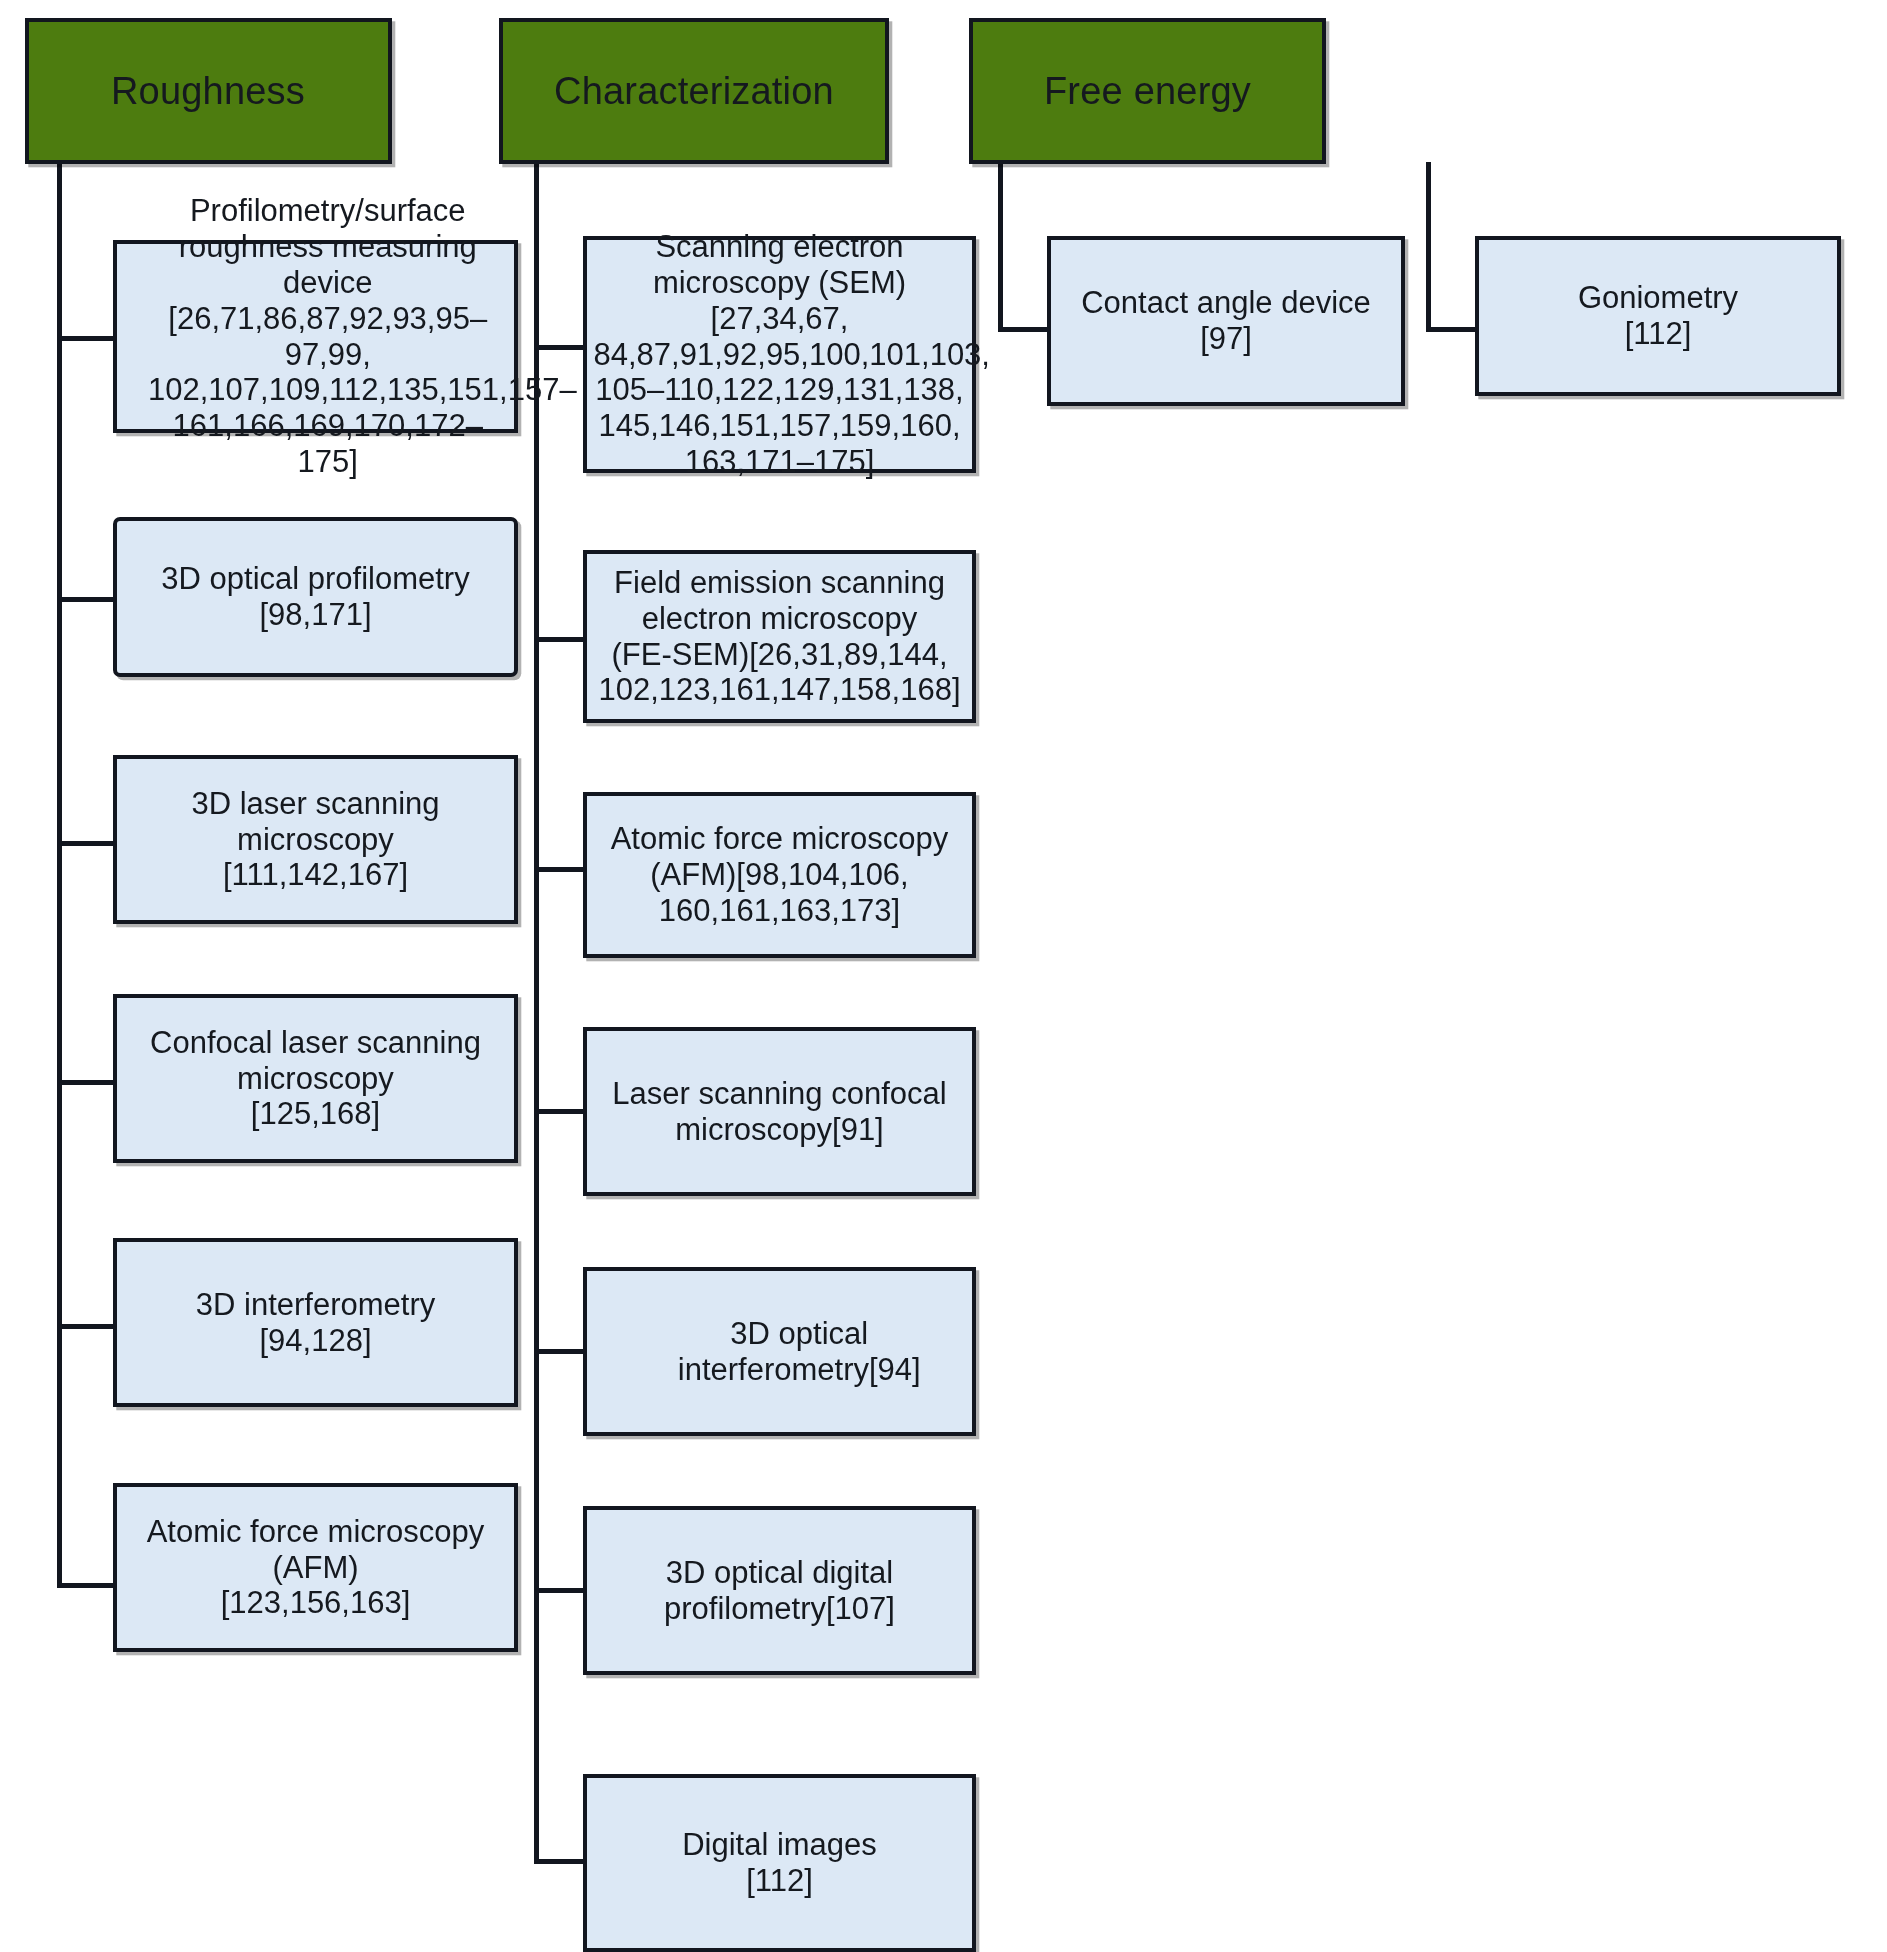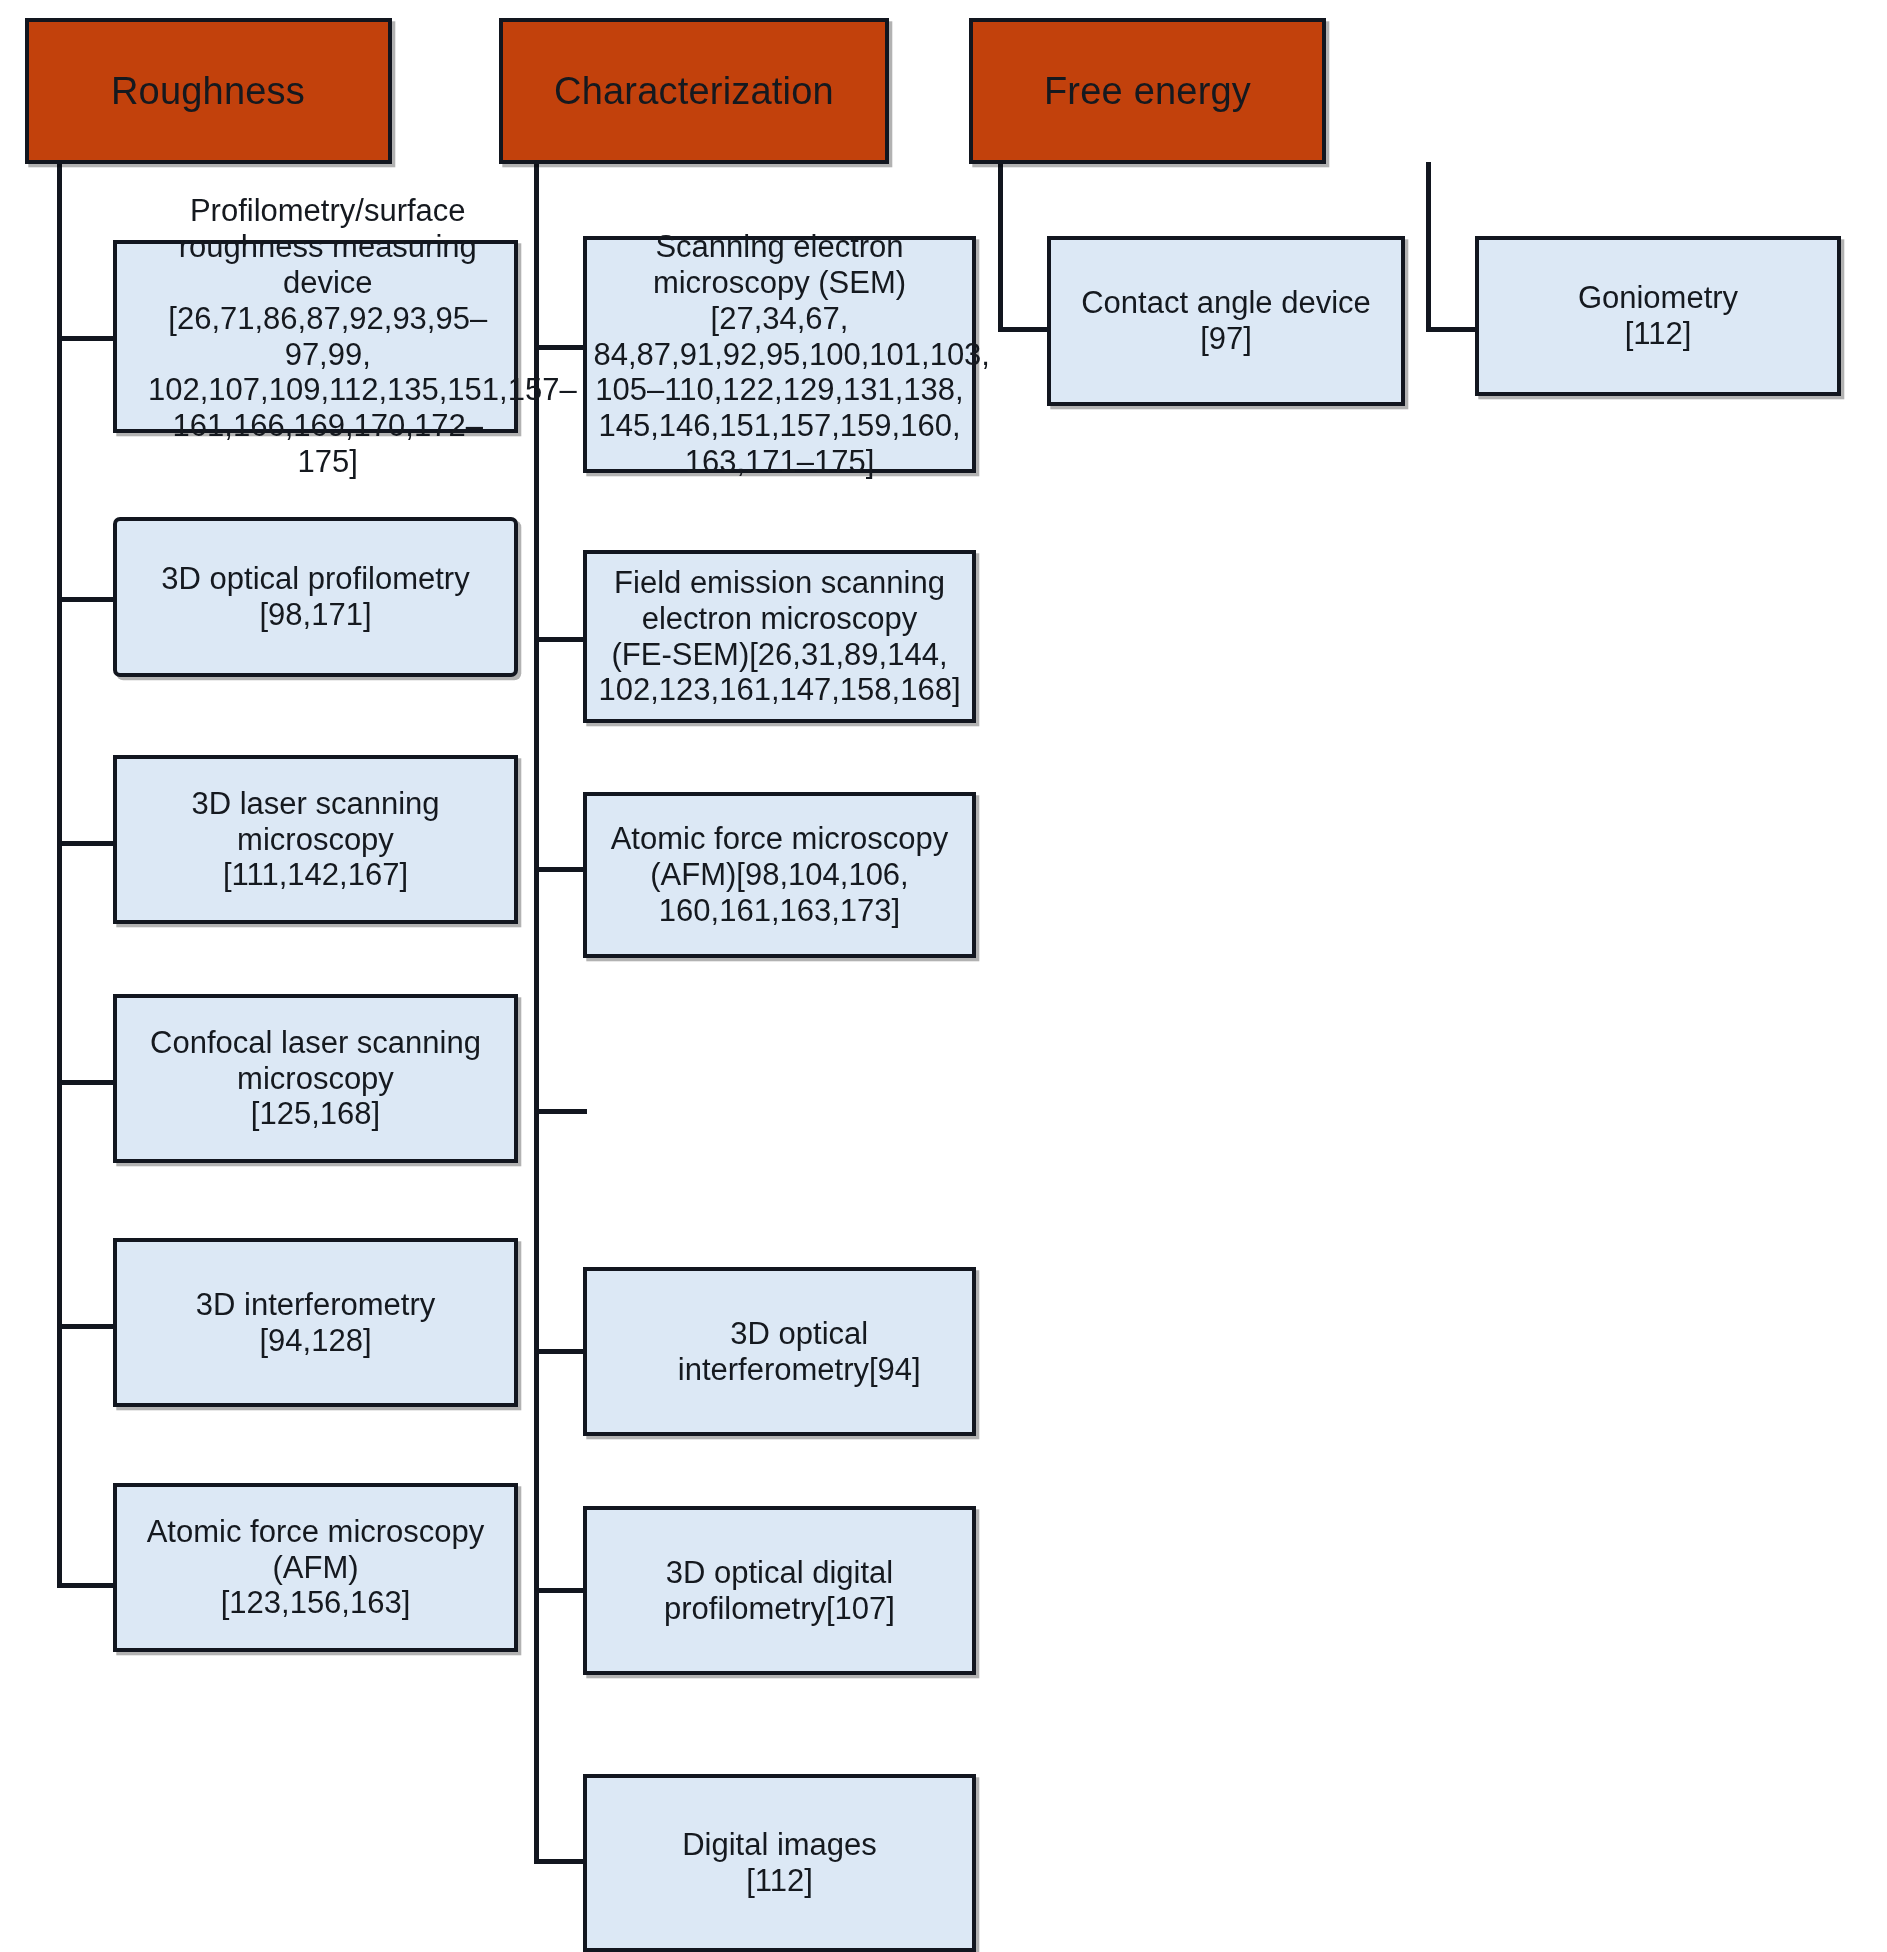--- a/index.html
+++ b/index.html
@@ -22,21 +22,21 @@
     border: 4.1px solid #12161f;
     display: flex;
     align-items: center;
     justify-content: center;
     text-align: center;
     color: #15191f;
     box-shadow: 3.3px 3.3px 0 rgba(0,0,0,0.30);
     z-index: 3;
   }
   .node.header {
-    background: #c2410c;
+    background: #4d7c0f;
     font-size: 38px;
     letter-spacing: 0.2px;
     justify-content: flex-end;
   }
   .node.leaf {
     background: #dce8f5;
     font-size: 31px;
     line-height: 1.16;
     padding: 3.3px 6.5px;
   }
@@ -137,20 +137,24 @@
   </div>
 
   <div class="branch" style="left:534px; top:867px; width:53px;"></div>
   <div class="node leaf" style="left:583px; top:792px; width:393px; height:166px;">
     <span class="txt">Atomic force microscopy
 (AFM)[98,104,106,
 160,161,163,173]</span>
   </div>
 
   <div class="branch" style="left:534px; top:1109px; width:53px;"></div>
+  <div class="node leaf" style="left:583px; top:1027px; width:393px; height:169px;">
+    <span class="txt">Laser scanning confocal
+microscopy[91]</span>
+  </div>
 
   <div class="branch" style="left:534px; top:1349px; width:53px;"></div>
   <div class="node leaf" style="left:583px; top:1267px; width:393px; height:169px;padding-left:46px;">
     <span class="txt">3D optical
 interferometry[94]</span>
   </div>
 
   <div class="branch" style="left:534px; top:1588px; width:53px;"></div>
   <div class="node leaf" style="left:583px; top:1506px; width:393px; height:169px;">
     <span class="txt">3D optical digital

